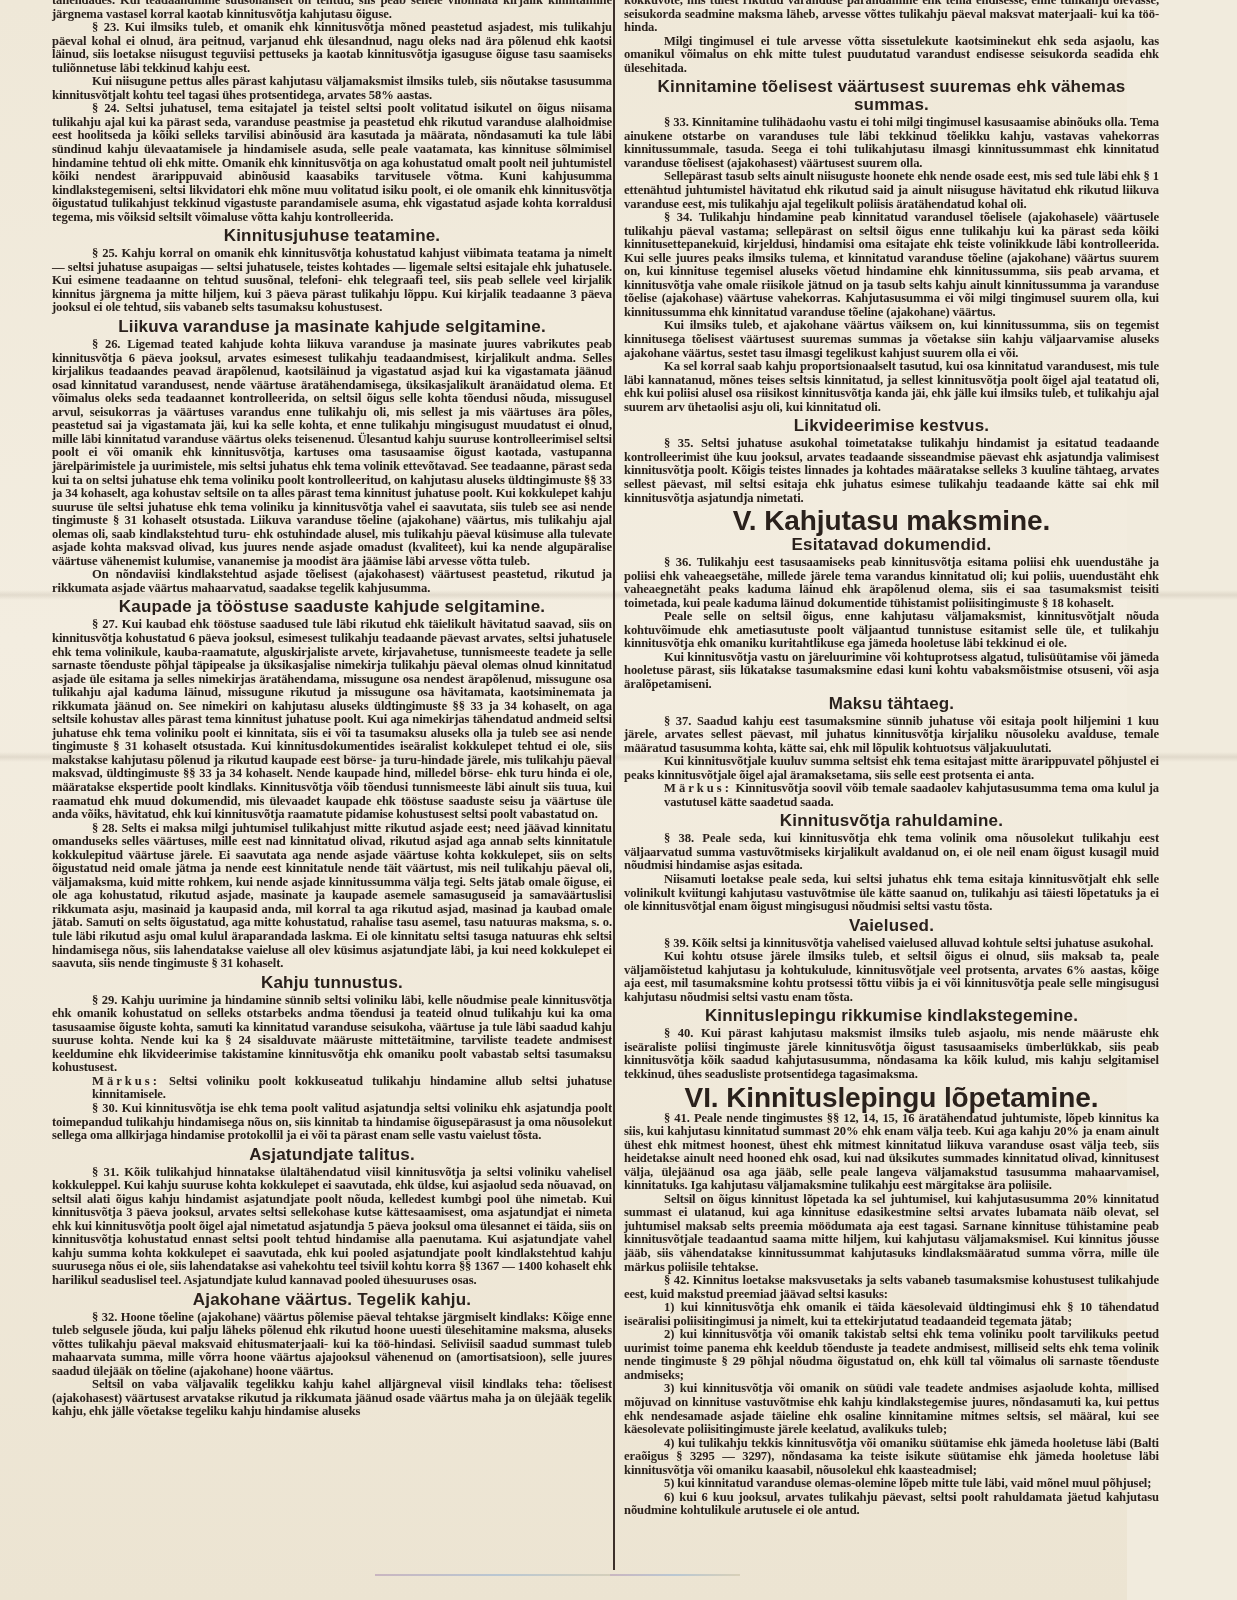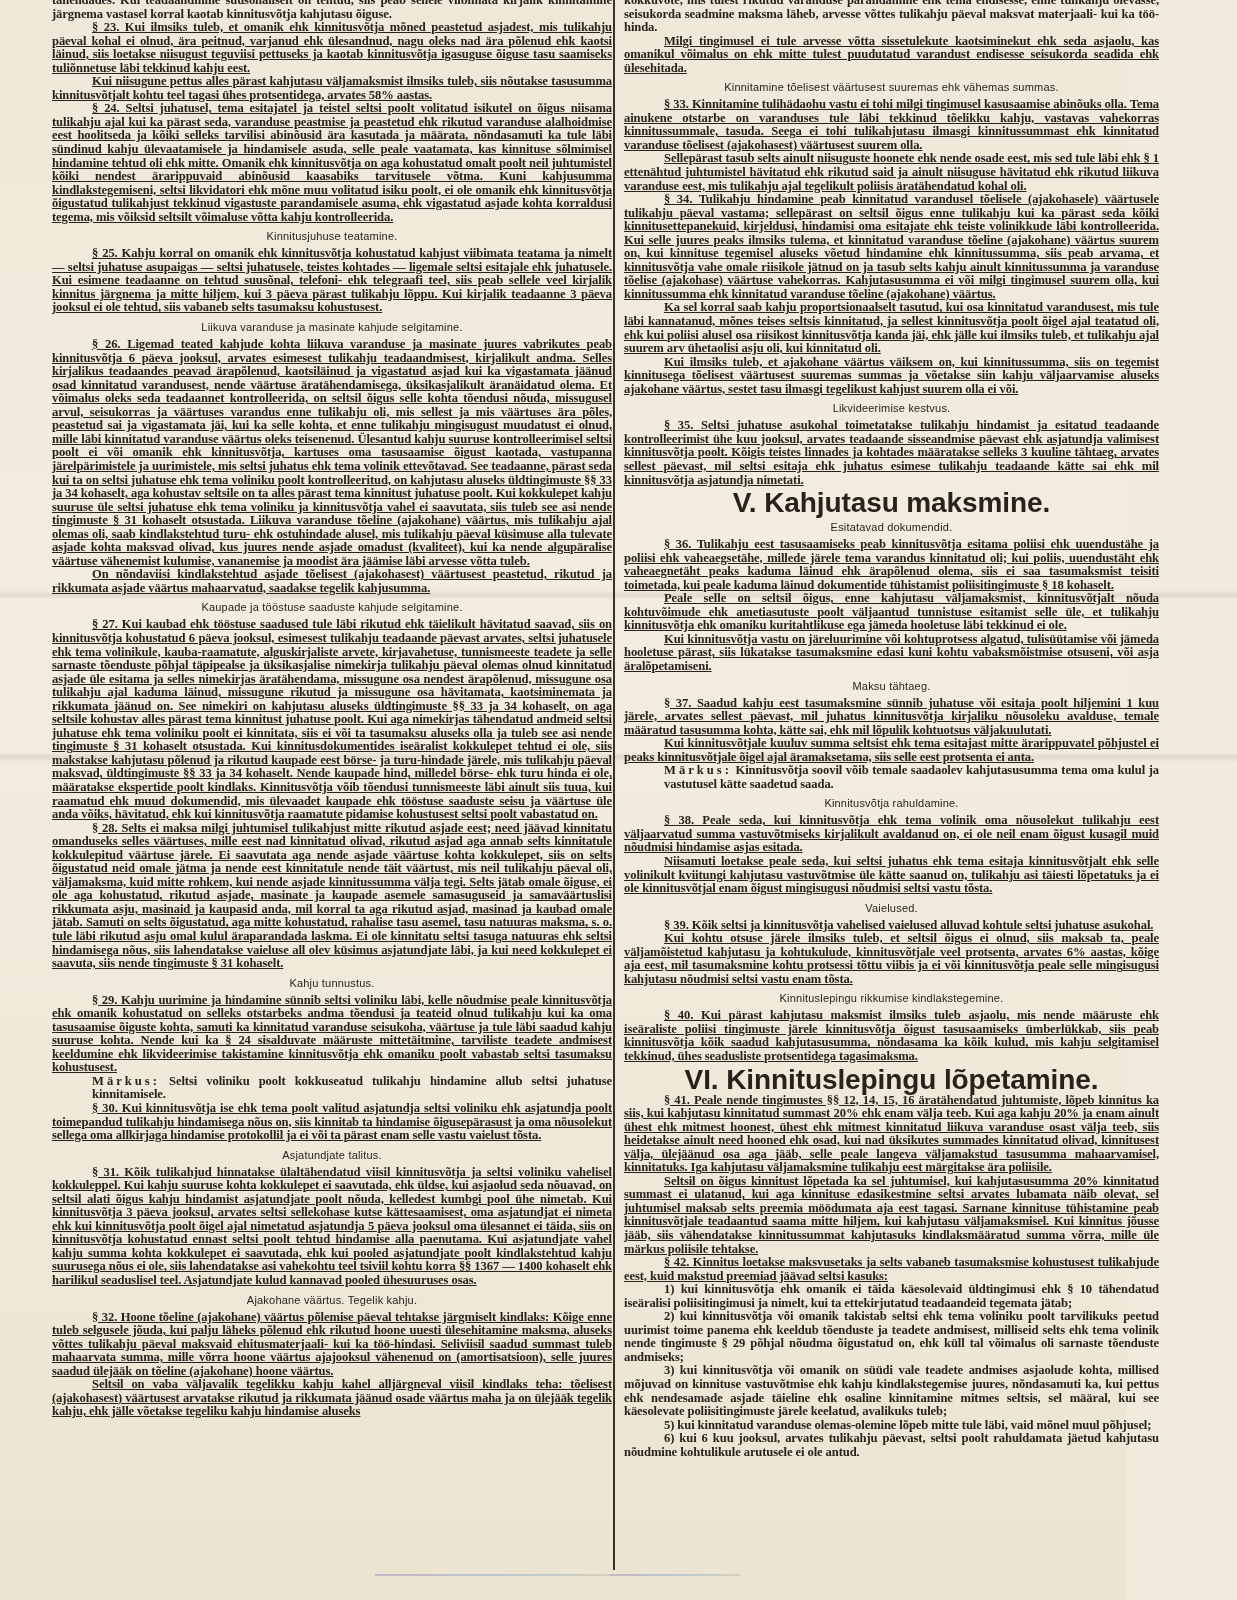--- a/index.html
+++ b/index.html
@@ -24,27 +24,27 @@
     text-align: justify; font-weight: bold;
     letter-spacing: -0.1px;
   }
   .col.left { left: 52px; width: 560px; }
   .col.right { left: 624px; width: 535px; }
   .divider {
     position: absolute; left: 613px; top: 0; width: 2px; height: 1570px;
     background: #3c302a;
   }
   p { margin: 0; text-indent: 0; }
-  p.ind { text-indent: 40px; text-decoration: underline; }
+  p.ind { text-indent: 40px; }
   p.note { padding-left: 40px; text-indent: 0; }
   p.item { text-indent: 40px; }
   h3 {
     margin: 3px 0 2px 0; text-align: center;
     font-family: "Liberation Sans", "DejaVu Sans", sans-serif;
-    font-size: 11px; font-weight: normal; letter-spacing: 0.2px;
+    font-size: 17px; font-weight: bold; letter-spacing: 0.2px;
     line-height: 18px;
   }
   h2 {
     margin: 4px 0 2px 0; text-align: center;
     font-family: "Liberation Sans", "DejaVu Sans", sans-serif;
     font-size: 28px; font-weight: bold; line-height: 24px;
   }
   .spaced { letter-spacing: 3px; }
   .bottom-line {
     position: absolute; top: 1574px; height: 2px;
@@ -81,22 +81,22 @@
       <p class="ind">§ 32. Hoone tõeline (ajakohane) väärtus põlemise päeval tehtakse järgmiselt kindlaks: Kõige enne tuleb selgusele jõuda, kui palju läheks põlenud ehk rikutud hoone uuesti ülesehitamine maksma, aluseks võttes tulikahju päeval maksvaid ehitusmaterjaali- kui ka töö-hindasi. Seliviisil saadud summast tuleb mahaarvata summa, mille võrra hoone väärtus ajajooksul vähenenud on (amortisatsioon), selle juures saadud ülejääk on tõeline (ajakohane) hoone väärtus.</p>
       <p class="ind">Seltsil on vaba väljavalik tegelikku kahju kahel alljärgneval viisil kindlaks teha: tõelisest (ajakohasest) väärtusest arvatakse rikutud ja rikkumata jäänud osade väärtus maha ja on ülejääk tegelik kahju, ehk jälle võetakse tegeliku kahju hindamise aluseks</p>
     </div>
   <div class="col right" id="col-right">
       <p>kokkuvõte, mis tulest rikutud varanduse parandamine ehk tema endisesse, enne tulikahju olevasse, seisukorda seadmine maksma läheb, arvesse võttes tulikahju päeval maksvat materjaali- kui ka töö-hinda.</p>
       <p class="ind">Milgi tingimusel ei tule arvesse võtta sissetulekute kaotsiminekut ehk seda asjaolu, kas omanikul võimalus on ehk mitte tulest puudutatud varandust endisesse seisukorda seadida ehk ülesehitada.</p>
       <h3>Kinnitamine tõelisest väärtusest suuremas ehk vähemas summas.</h3>
       <p class="ind">§ 33. Kinnitamine tulihädaohu vastu ei tohi milgi tingimusel kasusaamise abinõuks olla. Tema ainukene otstarbe on varanduses tule läbi tekkinud tõelikku kahju, vastavas vahekorras kinnitussummale, tasuda. Seega ei tohi tulikahjutasu ilmasgi kinnitussummast ehk kinnitatud varanduse tõelisest (ajakohasest) väärtusest suurem olla.</p>
       <p class="ind">Sellepärast tasub selts ainult niisuguste hoonete ehk nende osade eest, mis sed tule läbi ehk § 1 ettenähtud juhtumistel hävitatud ehk rikutud said ja ainult niisuguse hävitatud ehk rikutud liikuva varanduse eest, mis tulikahju ajal tegelikult poliisis äratähendatud kohal oli.</p>
       <p class="ind">§ 34. Tulikahju hindamine peab kinnitatud varandusel tõelisele (ajakohasele) väärtusele tulikahju päeval vastama; sellepärast on seltsil õigus enne tulikahju kui ka pärast seda kõiki kinnitusettepanekuid, kirjeldusi, hindamisi oma esitajate ehk teiste volinikkude läbi kontrolleerida. Kui selle juures peaks ilmsiks tulema, et kinnitatud varanduse tõeline (ajakohane) väärtus suurem on, kui kinnituse tegemisel aluseks võetud hindamine ehk kinnitussumma, siis peab arvama, et kinnitusvõtja vahe omale riisikole jätnud on ja tasub selts kahju ainult kinnitussumma ja varanduse tõelise (ajakohase) väärtuse vahekorras. Kahjutasusumma ei või milgi tingimusel suurem olla, kui kinnitussumma ehk kinnitatud varanduse tõeline (ajakohane) väärtus.</p>
+      <p class="ind">Kui ilmsiks tuleb, et ajakohane väärtus väiksem on, kui kinnitussumma, siis on tegemist kinnitusega tõelisest väärtusest suuremas summas ja võetakse siin kahju väljaarvamise aluseks ajakohane väärtus, sestet tasu ilmasgi tegelikust kahjust suurem olla ei või.</p>
       <p class="ind">Ka sel korral saab kahju proportsionaalselt tasutud, kui osa kinnitatud varandusest, mis tule läbi kannatanud, mõnes teises seltsis kinnitatud, ja sellest kinnitusvõtja poolt õigel ajal teatatud oli, ehk kui poliisi alusel osa riisikost kinnitusvõtja kanda jäi, ehk jälle kui ilmsiks tuleb, et tulikahju ajal suurem arv ühetaolisi asju oli, kui kinnitatud oli.</p>
-      <p class="ind">Kui ilmsiks tuleb, et ajakohane väärtus väiksem on, kui kinnitussumma, siis on tegemist kinnitusega tõelisest väärtusest suuremas summas ja võetakse siin kahju väljaarvamise aluseks ajakohane väärtus, sestet tasu ilmasgi tegelikust kahjust suurem olla ei või.</p>
       <h3>Likvideerimise kestvus.</h3>
       <p class="ind">§ 35. Seltsi juhatuse asukohal toimetatakse tulikahju hindamist ja esitatud teadaande kontrolleerimist ühe kuu jooksul, arvates teadaande sisseandmise päevast ehk asjatundja valimisest kinnitusvõtja poolt. Kõigis teistes linnades ja kohtades määratakse selleks 3 kuuline tähtaeg, arvates sellest päevast, mil seltsi esitaja ehk juhatus esimese tulikahju teadaande kätte sai ehk mil kinnitusvõtja asjatundja nimetati.</p>
       <h2>V. Kahjutasu maksmine.</h2>
       <h3>Esitatavad dokumendid.</h3>
       <p class="ind">§ 36. Tulikahju eest tasusaamiseks peab kinnitusvõtja esitama poliisi ehk uuendustähe ja poliisi ehk vaheaegsetähe, millede järele tema varandus kinnitatud oli; kui poliis, uuendustäht ehk vaheaegnetäht peaks kaduma läinud ehk ärapõlenud olema, siis ei saa tasumaksmist teisiti toimetada, kui peale kaduma läinud dokumentide tühistamist poliisitingimuste § 18 kohaselt.</p>
       <p class="ind">Peale selle on seltsil õigus, enne kahjutasu väljamaksmist, kinnitusvõtjalt nõuda kohtuvõimude ehk ametiasutuste poolt väljaantud tunnistuse esitamist selle üle, et tulikahju kinnitusvõtja ehk omaniku kuritahtlikuse ega jämeda hooletuse läbi tekkinud ei ole.</p>
       <p class="ind">Kui kinnitusvõtja vastu on järeluurimine või kohtuprotsess algatud, tulisüütamise või jämeda hooletuse pärast, siis lükatakse tasumaksmine edasi kuni kohtu vabaksmõistmise otsuseni, või asja äralõpetamiseni.</p>
       <h3>Maksu tähtaeg.</h3>
       <p class="ind">§ 37. Saadud kahju eest tasumaksmine sünnib juhatuse või esitaja poolt hiljemini 1 kuu järele, arvates sellest päevast, mil juhatus kinnitusvõtja kirjaliku nõusoleku avalduse, temale määratud tasusumma kohta, kätte sai, ehk mil lõpulik kohtuotsus väljakuulutati.</p>
       <p class="ind">Kui kinnitusvõtjale kuuluv summa seltsist ehk tema esitajast mitte ärarippuvatel põhjustel ei peaks kinnitusvõtjale õigel ajal äramaksetama, siis selle eest protsenta ei anta.</p>
@@ -109,18 +109,19 @@
       <p class="ind">Kui kohtu otsuse järele ilmsiks tuleb, et seltsil õigus ei olnud, siis maksab ta, peale väljamõistetud kahjutasu ja kohtukulude, kinnitusvõtjale veel protsenta, arvates 6% aastas, kõige aja eest, mil tasumaksmine kohtu protsessi tõttu viibis ja ei või kinnitusvõtja peale selle mingisugusi kahjutasu nõudmisi seltsi vastu enam tõsta.</p>
       <h3>Kinnituslepingu rikkumise kindlakstegemine.</h3>
       <p class="ind">§ 40. Kui pärast kahjutasu maksmist ilmsiks tuleb asjaolu, mis nende määruste ehk iseäraliste poliisi tingimuste järele kinnitusvõtja õigust tasusaamiseks ümberlükkab, siis peab kinnitusvõtja kõik saadud kahjutasusumma, nõndasama ka kõik kulud, mis kahju selgitamisel tekkinud, ühes seadusliste protsentidega tagasimaksma.</p>
       <h2>VI. Kinnituslepingu lõpetamine.</h2>
       <p class="ind">§ 41. Peale nende tingimustes §§ 12, 14, 15, 16 äratähendatud juhtumiste, lõpeb kinnitus ka siis, kui kahjutasu kinnitatud summast 20% ehk enam välja teeb. Kui aga kahju 20% ja enam ainult ühest ehk mitmest hoonest, ühest ehk mitmest kinnitatud liikuva varanduse osast välja teeb, siis heidetakse ainult need hooned ehk osad, kui nad üksikutes summades kinnitatud olivad, kinnitusest välja, ülejäänud osa aga jääb, selle peale langeva väljamakstud tasusumma mahaarvamisel, kinnitatuks. Iga kahjutasu väljamaksmine tulikahju eest märgitakse ära poliisile.</p>
       <p class="ind">Seltsil on õigus kinnitust lõpetada ka sel juhtumisel, kui kahjutasusumma 20% kinnitatud summast ei ulatanud, kui aga kinnituse edasikestmine seltsi arvates lubamata näib olevat, sel juhtumisel maksab selts preemia möödumata aja eest tagasi. Sarnane kinnituse tühistamine peab kinnitusvõtjale teadaantud saama mitte hiljem, kui kahjutasu väljamaksmisel. Kui kinnitus jõusse jääb, siis vähendatakse kinnitussummat kahjutasuks kindlaksmääratud summa võrra, mille üle märkus poliisile tehtakse.</p>
       <p class="ind">§ 42. Kinnitus loetakse maksvusetaks ja selts vabaneb tasumaksmise kohustusest tulikahjude eest, kuid makstud preemiad jäävad seltsi kasuks:</p>
       <p class="item">1) kui kinnitusvõtja ehk omanik ei täida käesolevaid üldtingimusi ehk § 10 tähendatud iseäralisi poliisitingimusi ja nimelt, kui ta ettekirjutatud teadaandeid tegemata jätab;</p>
       <p class="item">2) kui kinnitusvõtja või omanik takistab seltsi ehk tema voliniku poolt tarvilikuks peetud uurimist toime panema ehk keeldub tõenduste ja teadete andmisest, milliseid selts ehk tema volinik nende tingimuste § 29 põhjal nõudma õigustatud on, ehk küll tal võimalus oli sarnaste tõenduste andmiseks;</p>
       <p class="item">3) kui kinnitusvõtja või omanik on süüdi vale teadete andmises asjaolude kohta, millised mõjuvad on kinnituse vastuvõtmise ehk kahju kindlakstegemise juures, nõndasamuti ka, kui pettus ehk nendesamade asjade täieline ehk osaline kinnitamine mitmes seltsis, sel määral, kui see käesolevate poliisitingimuste järele keelatud, avalikuks tuleb;</p>
+      <p class="item">4) kui tulikahju tekkis kinnitusvõtja või omaniku süütamise ehk jämeda hooletuse läbi (Balti eraõigus § 3295 — 3297), nõndasama ka teiste isikute süütamise ehk jämeda hooletuse läbi kinnitusvõtja või omaniku kaasabil, nõusolekul ehk kaasteadmisel;</p>
       <p class="item">5) kui kinnitatud varanduse olemas-olemine lõpeb mitte tule läbi, vaid mõnel muul põhjusel;</p>
       <p class="item">6) kui 6 kuu jooksul, arvates tulikahju päevast, seltsi poolt rahuldamata jäetud kahjutasu nõudmine kohtulikule arutusele ei ole antud.</p>
     </div>
   <div class="bottom-line" style="left:375px;width:250px"></div>
   <div class="bottom-line" style="left:610px;width:130px"></div>
 </div>
 
 </body></html>

